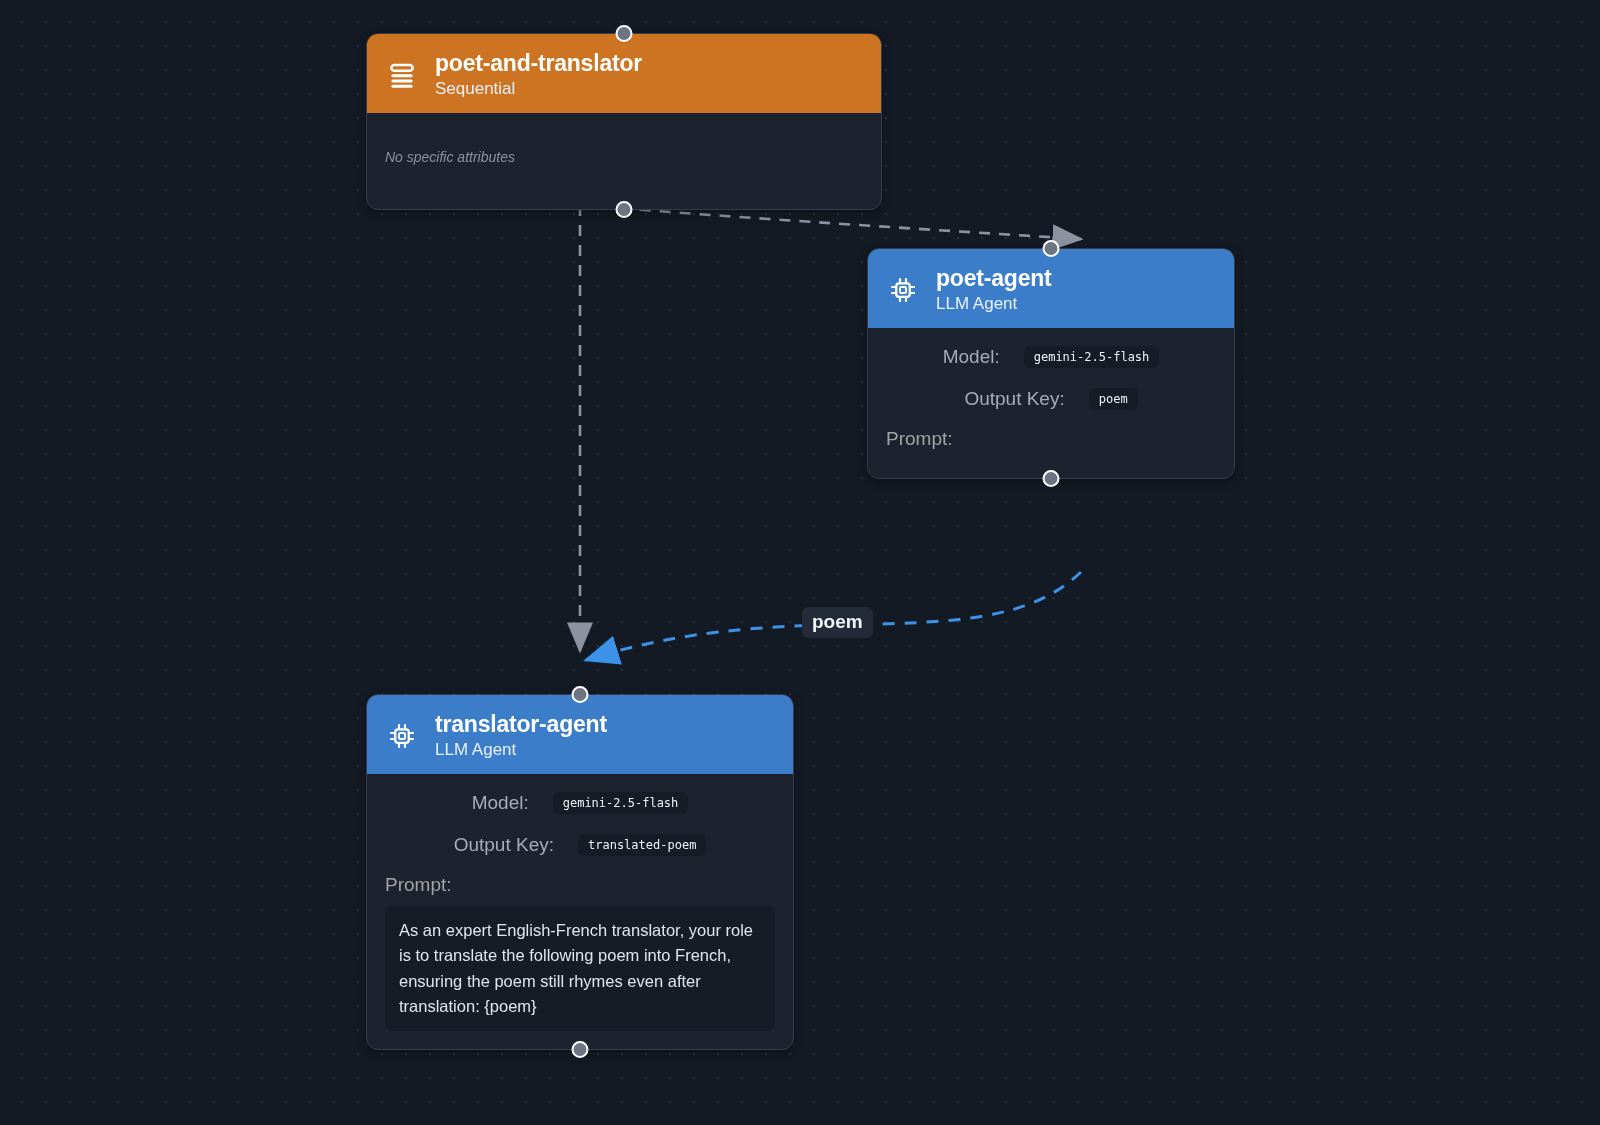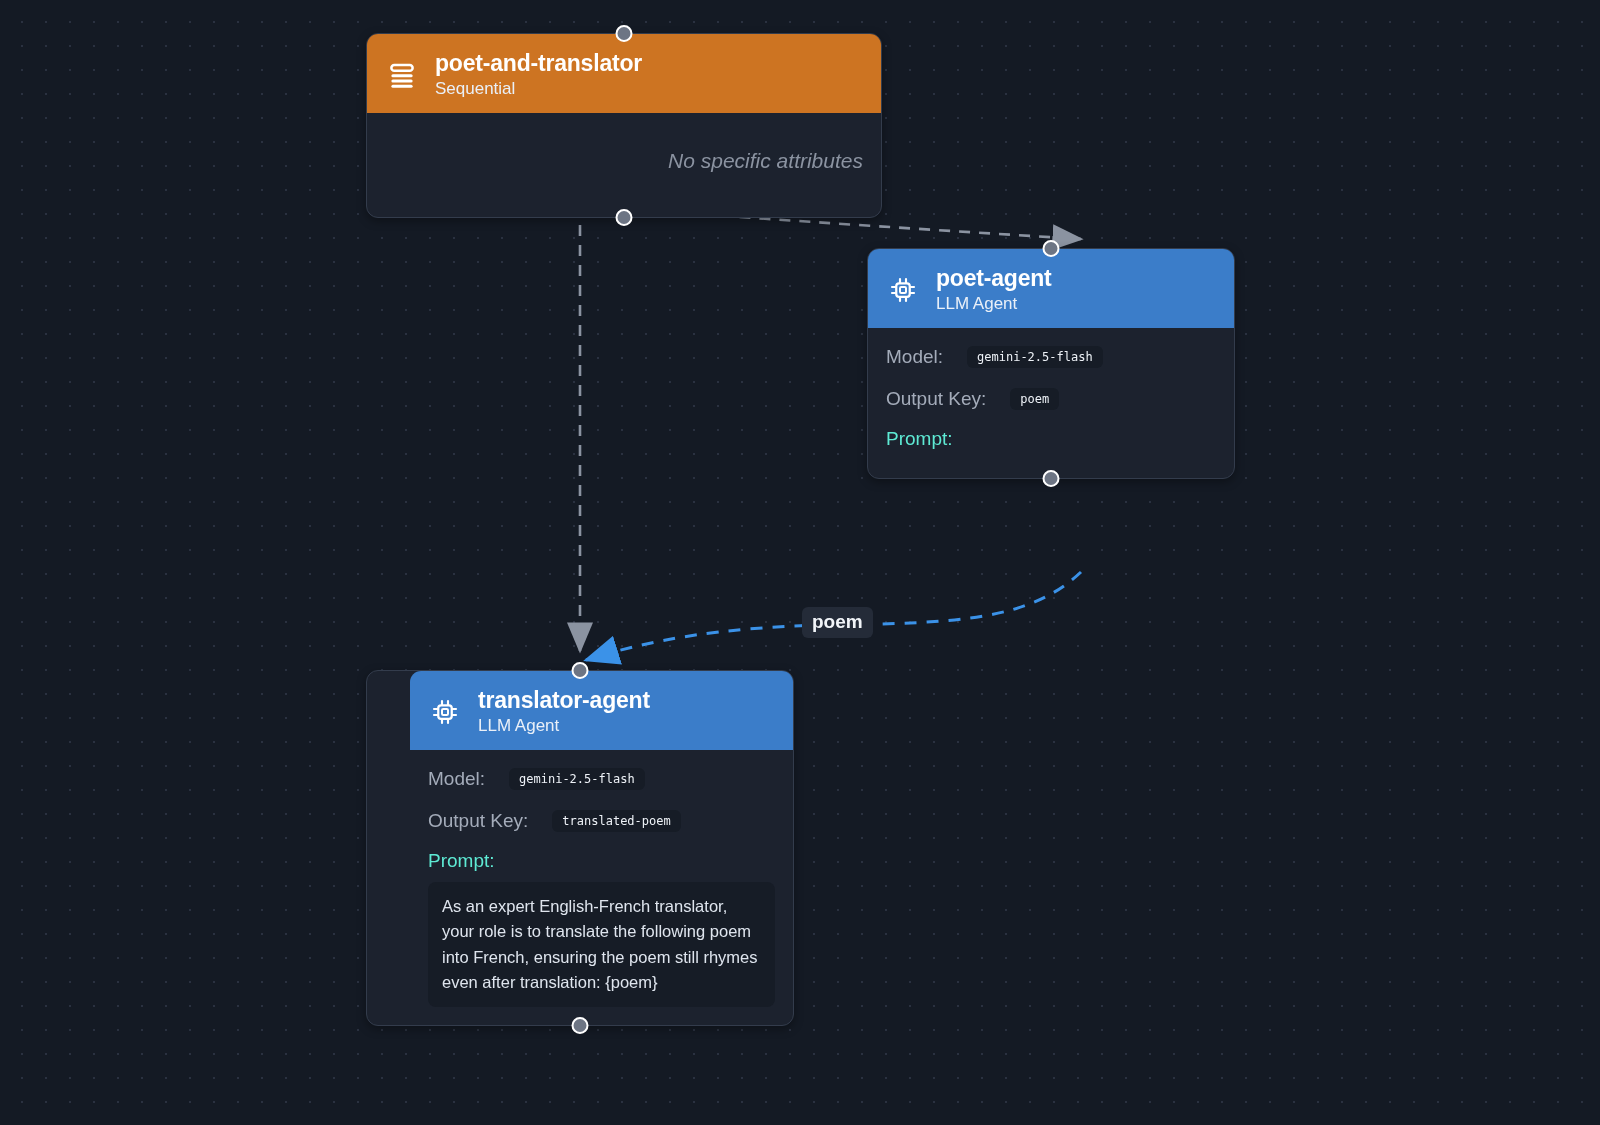--- a/index.html
+++ b/index.html
@@ -83,31 +83,31 @@
   }
   .node-subtitle {
     font-size: 17px;
     color: #eaf0f8;
     line-height: 1.25;
   }
 
   .node-body { padding: 14px 18px 18px 18px; }
 
   .empty-attrs {
-    text-align: right;
+    text-align: left;
     color: #8b93a1;
     font-style: italic;
-    font-size: 21px;
+    font-size: 14px;
     padding: 22px 0 26px 0;
   }
 
   .attr-row {
     display: flex;
     align-items: center;
-    justify-content: flex-start;
+    justify-content: center;
     gap: 24px;
     margin-bottom: 12px;
     min-height: 30px;
   }
   .attr-label {
     font-size: 19px;
     color: #a4acba;
     white-space: nowrap;
   }
   .attr-value {
@@ -115,21 +115,21 @@
     color: #eef2f7;
     font-family: "DejaVu Sans Mono", monospace;
     font-size: 12px;
     padding: 4px 10px;
     border-radius: 6px;
     white-space: nowrap;
   }
 
   .prompt-label {
     font-size: 19px;
-    color: #5eead4;
+    color: #a3a3a3;
     margin: 14px 0 10px 0;
   }
   .prompt-box {
     background: #161c26;
     border-radius: 8px;
     padding: 12px 14px;
     color: #dfe5ee;
     font-size: 16.5px;
     line-height: 1.52;
   }
@@ -233,21 +233,21 @@
       <div class="attr-row">
         <span class="attr-label">Output Key:</span>
         <span class="attr-value">poem</span>
       </div>
       <div class="prompt-label">Prompt:</div>
     </div>
 
     <div class="handle bottom"></div>
   </div>
 
-  <div class="node" id="node-translator-agent" style="left:366px; top:670px; width:428px;padding-left:43px;">
+  <div class="node" id="node-translator-agent" style="left:366px; top:694px; width:428px;">
 
     <div class="handle top"></div>
 
     <div class="node-header blue">
       <span class="node-icon">
         <svg width="30" height="30" viewBox="0 0 24 24">
           <rect x="6.6" y="6.6" width="10.8" height="10.8" rx="2.2" fill="none" stroke="#ffffff" stroke-width="1.8"></rect>
           <rect x="9.6" y="9.6" width="4.8" height="4.8" rx="1" fill="none" stroke="#ffffff" stroke-width="1.6"></rect>
           <g stroke="#ffffff" stroke-width="1.7" stroke-linecap="round">
             <line x1="9.6" y1="3.2" x2="9.6" y2="6.0"></line>

